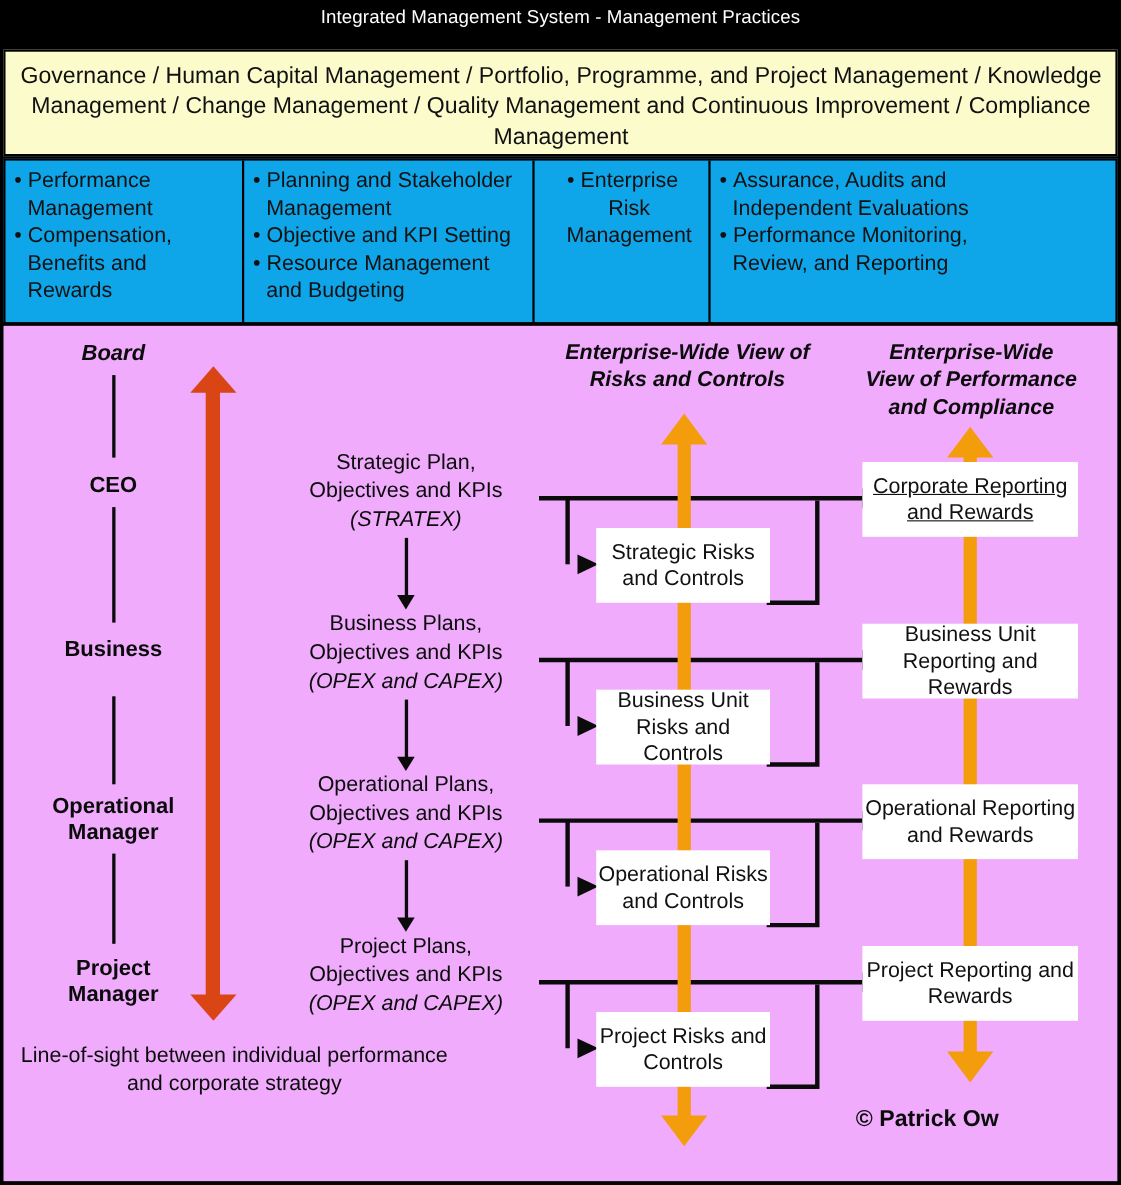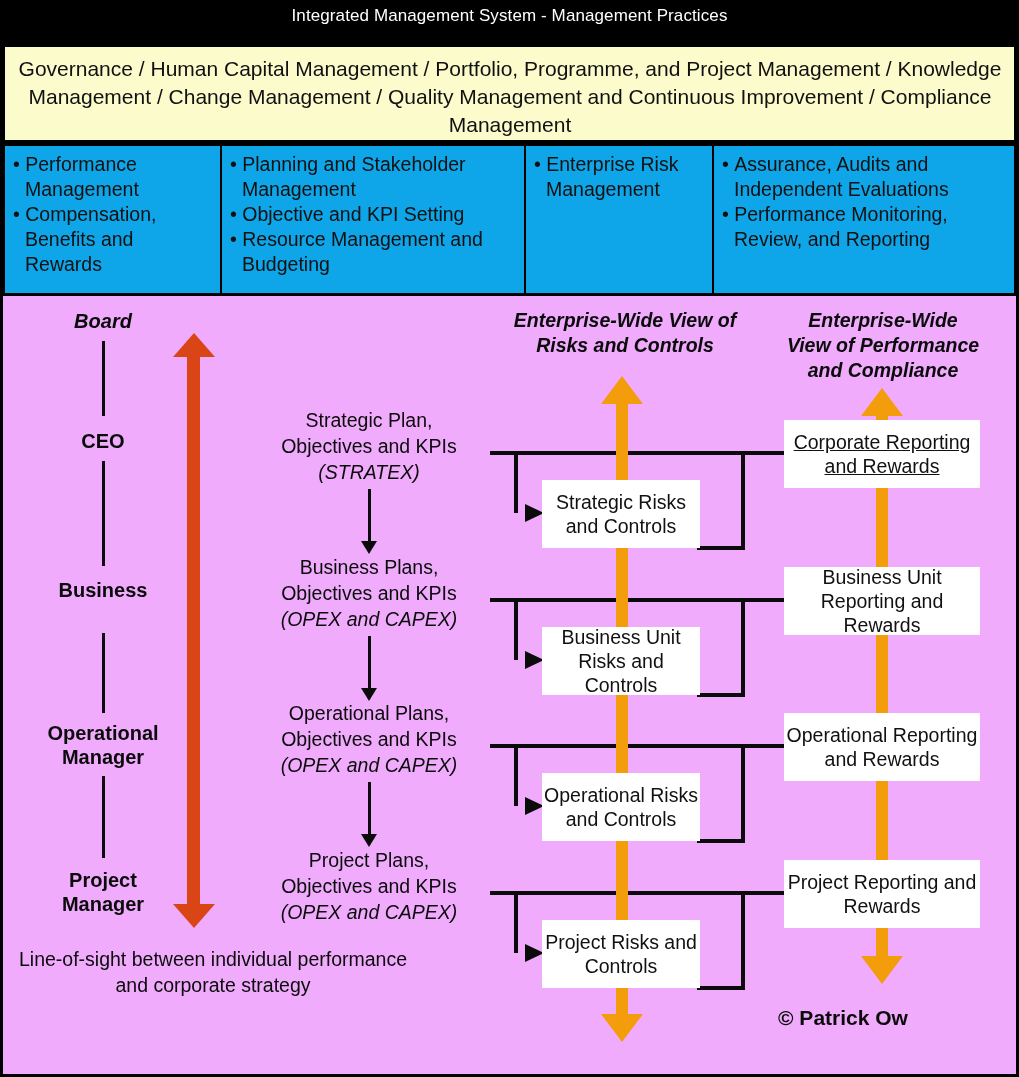--- a/index.html
+++ b/index.html
@@ -16,22 +16,22 @@
     background:#FBFBCC;border:2px solid #000;box-sizing:border-box;}
   #practices-text{position:absolute;left:12px;top:8px;width:986px;text-align:center;
     font-size:21px;line-height:28px;color:#111;}
 
   
   #columns{position:absolute;left:3px;top:144px;width:1013px;height:151px;
     background:#0ea5e9;border:2px solid #000;box-sizing:border-box;display:flex;}
   .col{box-sizing:border-box;padding:6px 6px 4px 8px;}
   .col + .col{border-left:2px solid #000;}
   .c0{width:215px;}
-  .c1{width:304px;}
-  .c2{width:188px;}
+  .c1{width:264px;}
+  .c2{width:160px;text-align:center;}
   .c3{width:302px;}
   .bullet-list{list-style:none;margin:0;padding:0;}
   .bullet-list li{font-size:19.5px;line-height:25px;color:#111;
      text-indent:-12px;padding-left:12px;}
   .bullet-list li::before{content:"\2022\00a0";}
 
   
   #canvas{position:absolute;left:3px;top:296px;width:1013px;height:778px;
     background:#f0abfc;overflow:hidden;}
   #canvas-border{position:absolute;left:0;top:293px;width:1019px;height:784px;

